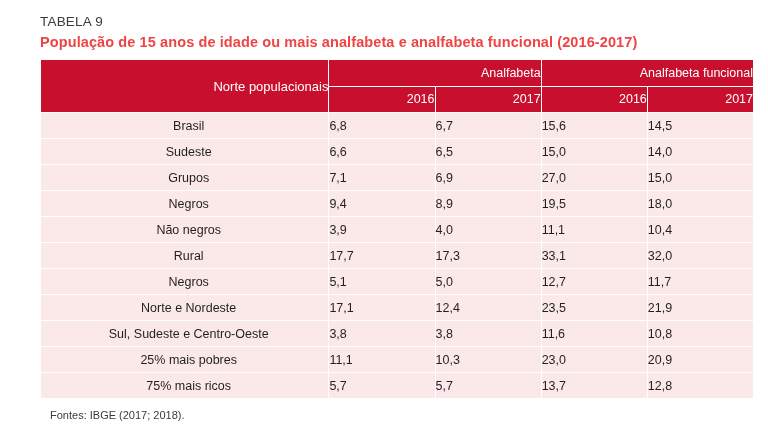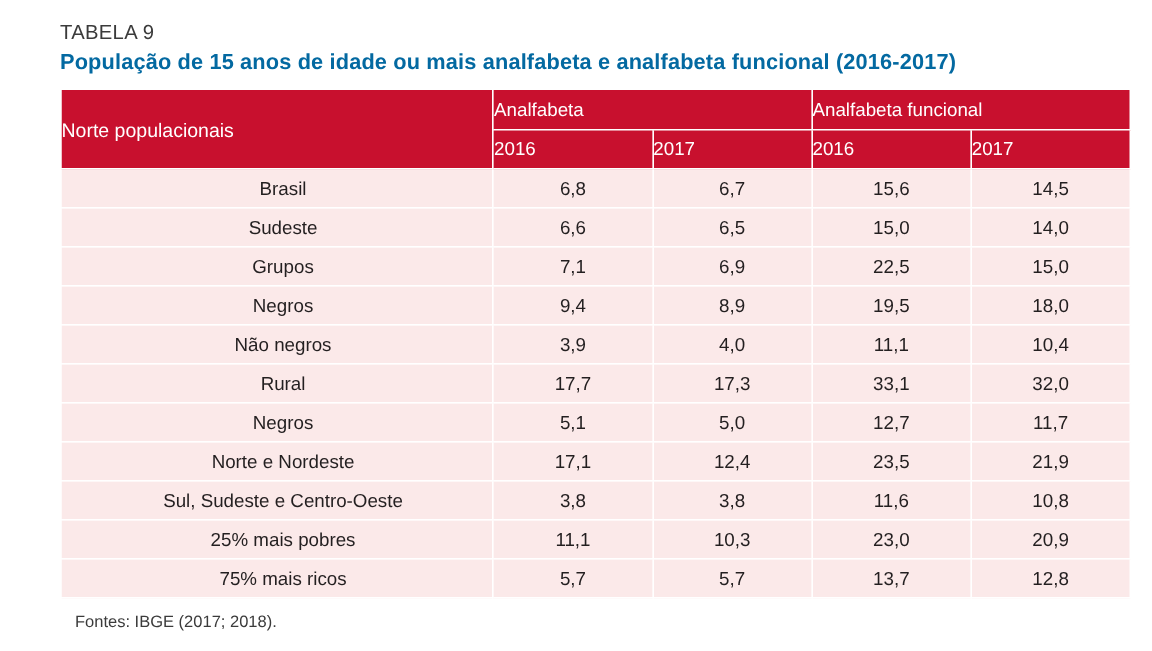--- a/index.html
+++ b/index.html
@@ -23,21 +23,21 @@
   }
   .tabela-num {
     font-size: 13.5px;
     color: #3b3b3b;
     letter-spacing: 0.2px;
     margin: 0 0 5px 0;
   }
   .titulo {
     font-size: 14.5px;
     font-weight: bold;
-    color: #0369a1;
+    color: #ef4444;
     margin: 0 0 9px 0;
     letter-spacing: 0.1px;
   }
   .unidade {
     font-size: 12.5px;
     color: #3b3b3b;
     margin: 0 0 8px 0;
   }
   table.data {
     border-collapse: collapse;
@@ -47,41 +47,40 @@
   }
   table.data th, table.data td {
     border: 1px solid #ffffff;
     padding: 0;
   }
   thead th {
     background: #c8102e;
     color: #ffffff;
     font-weight: normal;
     font-size: 12.5px;
-    text-align: left;
+    text-align: right;
     height: 24px;
     vertical-align: middle;
   }
   thead th.grupos {
     height: 52px;
     font-size: 13px;
   }
   tbody td {
     background: #fbe9e9;
     height: 25px;
     vertical-align: middle;
     border: 1px solid #ffffff;
     color: #231f20;
   }
   tbody td.label {
     text-align: center;
     padding-left: 8px;
   }
   tbody td.num {
-    text-align: center;
   }
   col.c0 { width: 288px; }
   col.c1, col.c2, col.c3, col.c4 { width: 106px; }
   .fontes {
     font-size: 11px;
     color: #3b3b3b;
     margin-top: 10px;
     padding-left: 10px;
   }
 </style>
@@ -126,21 +125,21 @@
         <td class="label">Sudeste</td>
         <td class="num">6,6</td>
         <td class="num">6,5</td>
         <td class="num">15,0</td>
         <td class="num">14,0</td>
       </tr>
       <tr>
         <td class="label">Grupos</td>
         <td class="num">7,1</td>
         <td class="num">6,9</td>
-        <td class="num">22,5</td>
+        <td class="num">27,0</td>
         <td class="num">15,0</td>
       </tr>
       <tr>
         <td class="label">Negros</td>
         <td class="num">9,4</td>
         <td class="num">8,9</td>
         <td class="num">19,5</td>
         <td class="num">18,0</td>
       </tr>
       <tr>

